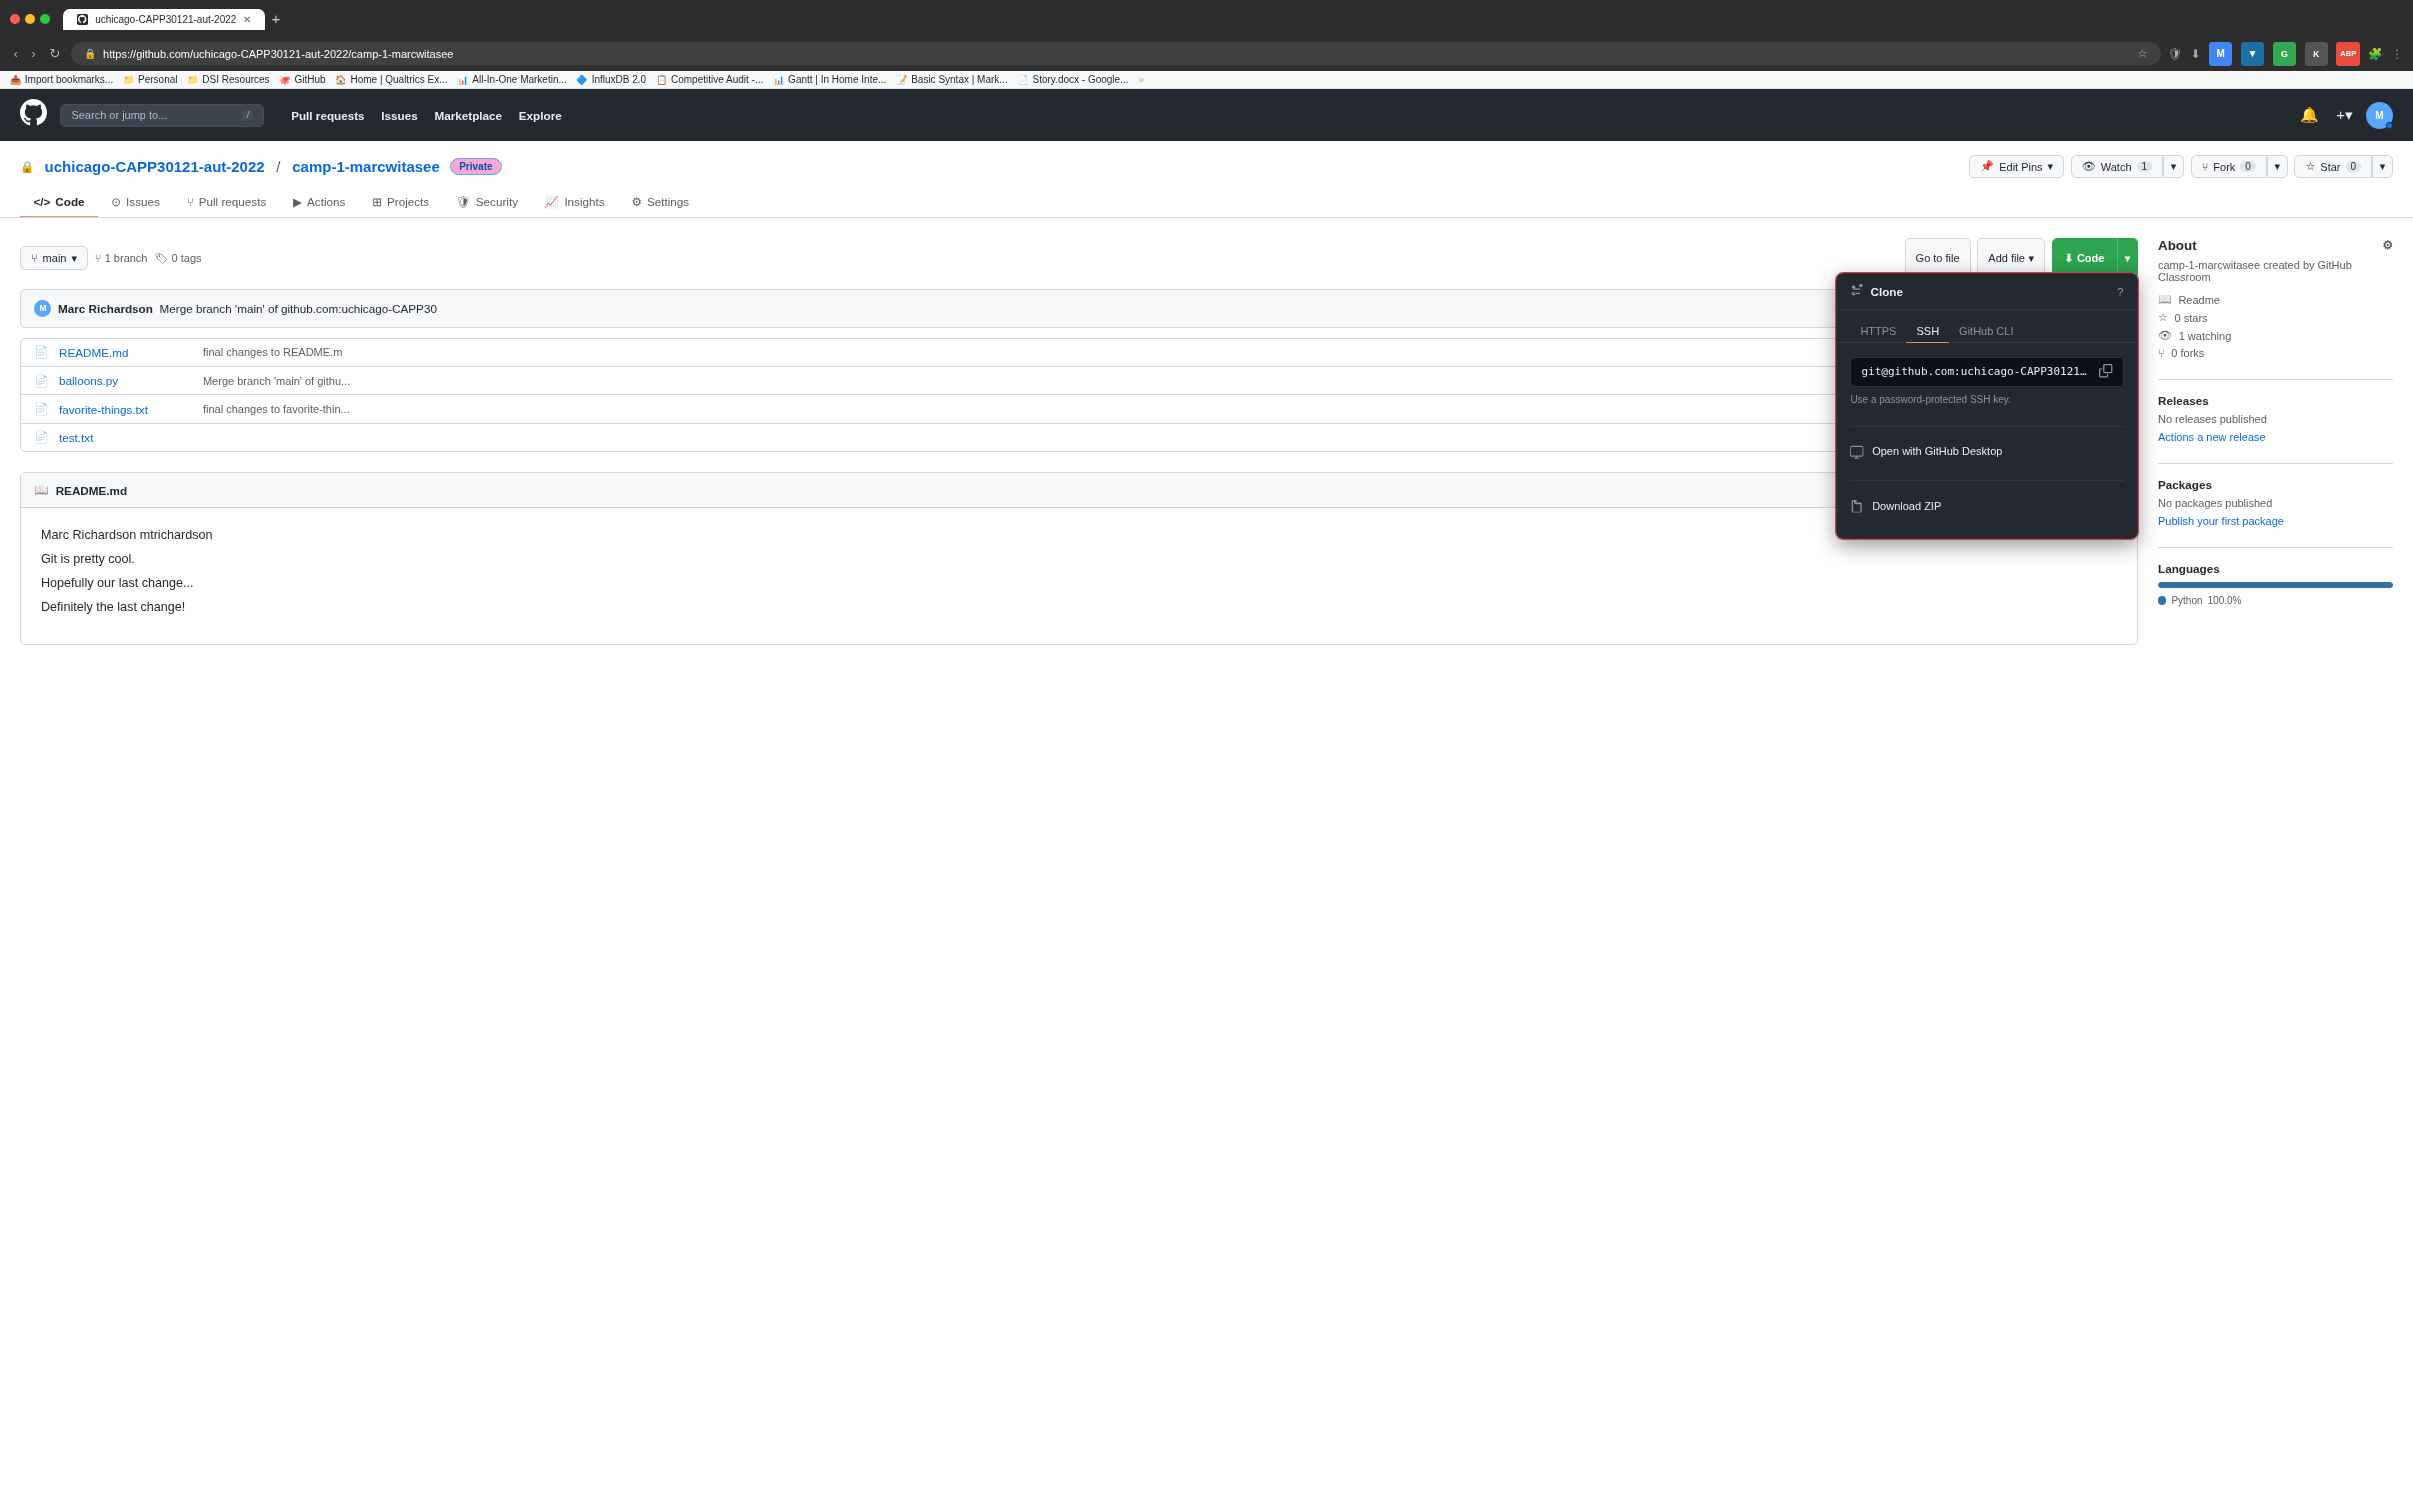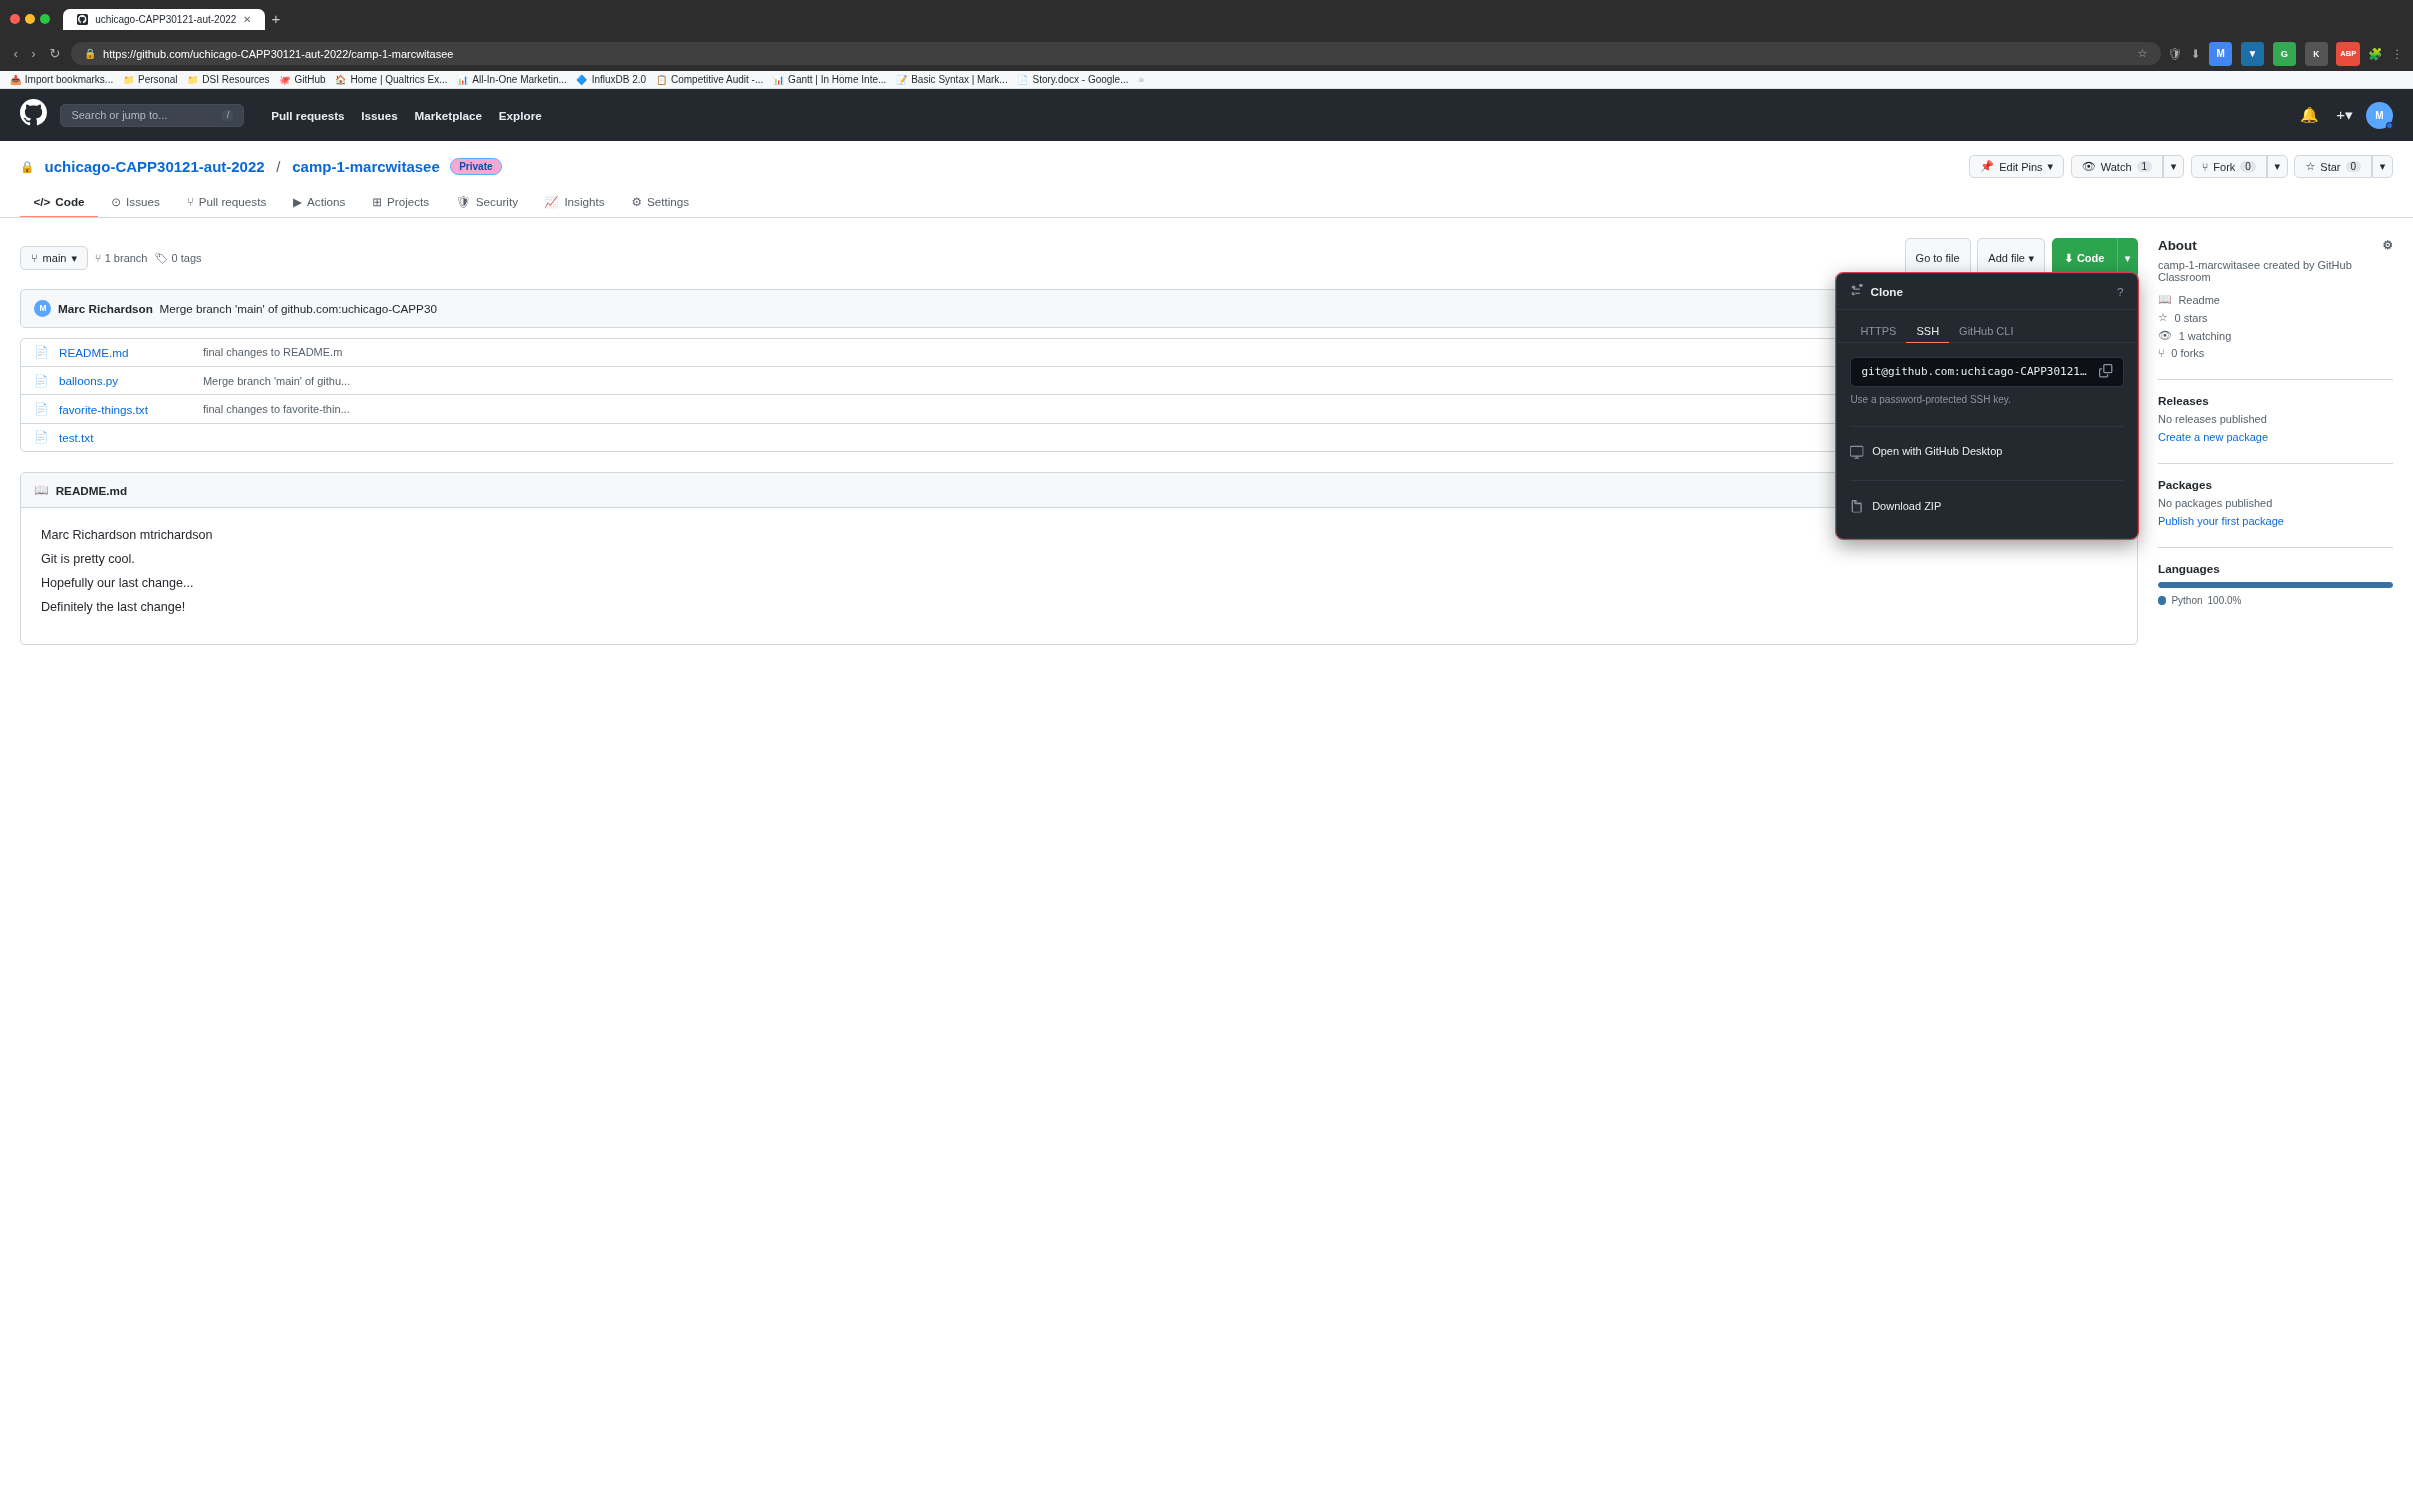--- a/index.html
+++ b/index.html
@@ -34,21 +34,21 @@
     .ext-abp { background: #e74c3c; color: white; font-size: 7.5px; }
 
     
     .bookmarks-bar { background: #f6f8fa; border-bottom: 0.8px solid #e1e4e8; padding: 3.4px 10px; display: flex; align-items: center; gap: 10px; font-size: 10px; color: #24292f; overflow: hidden; }
     .bookmark-item { display: flex; align-items: center; gap: 3.4px; white-space: nowrap; cursor: pointer; color: #24292f; text-decoration: none; }
     .bk-icon { font-size: 9.2px; }
 
     
     .gh-header { background: #24292f; padding: 10px 20px; display: flex; align-items: center; gap: 13.4px; }
     .gh-logo { color: white; font-size: 20px; cursor: pointer; }
-    .gh-search { background: #3d444d; border: 0.8px solid #444d56; border-radius: 5px; padding: 4.2px 10px; color: #adbac7; font-size: 11px; width: 184px; display: flex; align-items: center; justify-content: space-between; cursor: pointer; }
+    .gh-search { background: #3d444d; border: 0.8px solid #444d56; border-radius: 5px; padding: 4.2px 10px; color: #adbac7; font-size: 11px; width: 204px; display: flex; align-items: center; justify-content: space-between; cursor: pointer; }
     .gh-search-slash { background: #444d56; border-radius: 2.5px; padding: 0.8px 4.2px; font-size: 9.2px; color: #adbac7; }
     .gh-nav { display: flex; gap: 3.4px; margin-left: 6.7px; }
     .gh-nav-item { color: #e6edf3; font-size: 11.7px; font-weight: 600; padding: 5px 6.7px; cursor: pointer; border-radius: 5px; }
     .gh-header-right { margin-left: auto; display: flex; align-items: center; gap: 10px; color: #e6edf3; }
     .gh-icon-btn { background: none; border: none; color: #e6edf3; cursor: pointer; font-size: 13.4px; padding: 3.4px; }
     .gh-avatar { width: 27px; height: 27px; border-radius: 50%; background: #58a6ff; display: flex; align-items: center; justify-content: center; color: white; font-size: 10px; font-weight: bold; cursor: pointer; }
     .gh-avatar-dot { width: 6.7px; height: 6.7px; background: #1f6feb; border-radius: 50%; position: absolute; bottom: 0; right: 0; border: 1.7px solid #24292f; }
     .gh-avatar-wrap { position: relative; display: inline-block; }
 
     
@@ -448,21 +448,21 @@
         <span>⑂</span>
         <span>0 forks</span>
       </div>
     </div>
 
     <hr class="sidebar-divider">
 
     <div class="sidebar-section">
       <div class="sidebar-subtitle">Releases</div>
       <p style="color:#57606a; font-size:11px; margin-bottom:5px;">No releases published</p>
-      <a class="sidebar-link">Create a new package</a>
+      <a class="sidebar-link">Actions a new release</a>
     </div>
 
     <hr class="sidebar-divider">
 
     <div class="sidebar-section">
       <div class="sidebar-subtitle">Packages</div>
       <p style="color:#57606a; font-size:11px; margin-bottom:5px;">No packages published</p>
       <a class="sidebar-link">Publish your first package</a>
     </div>
 

